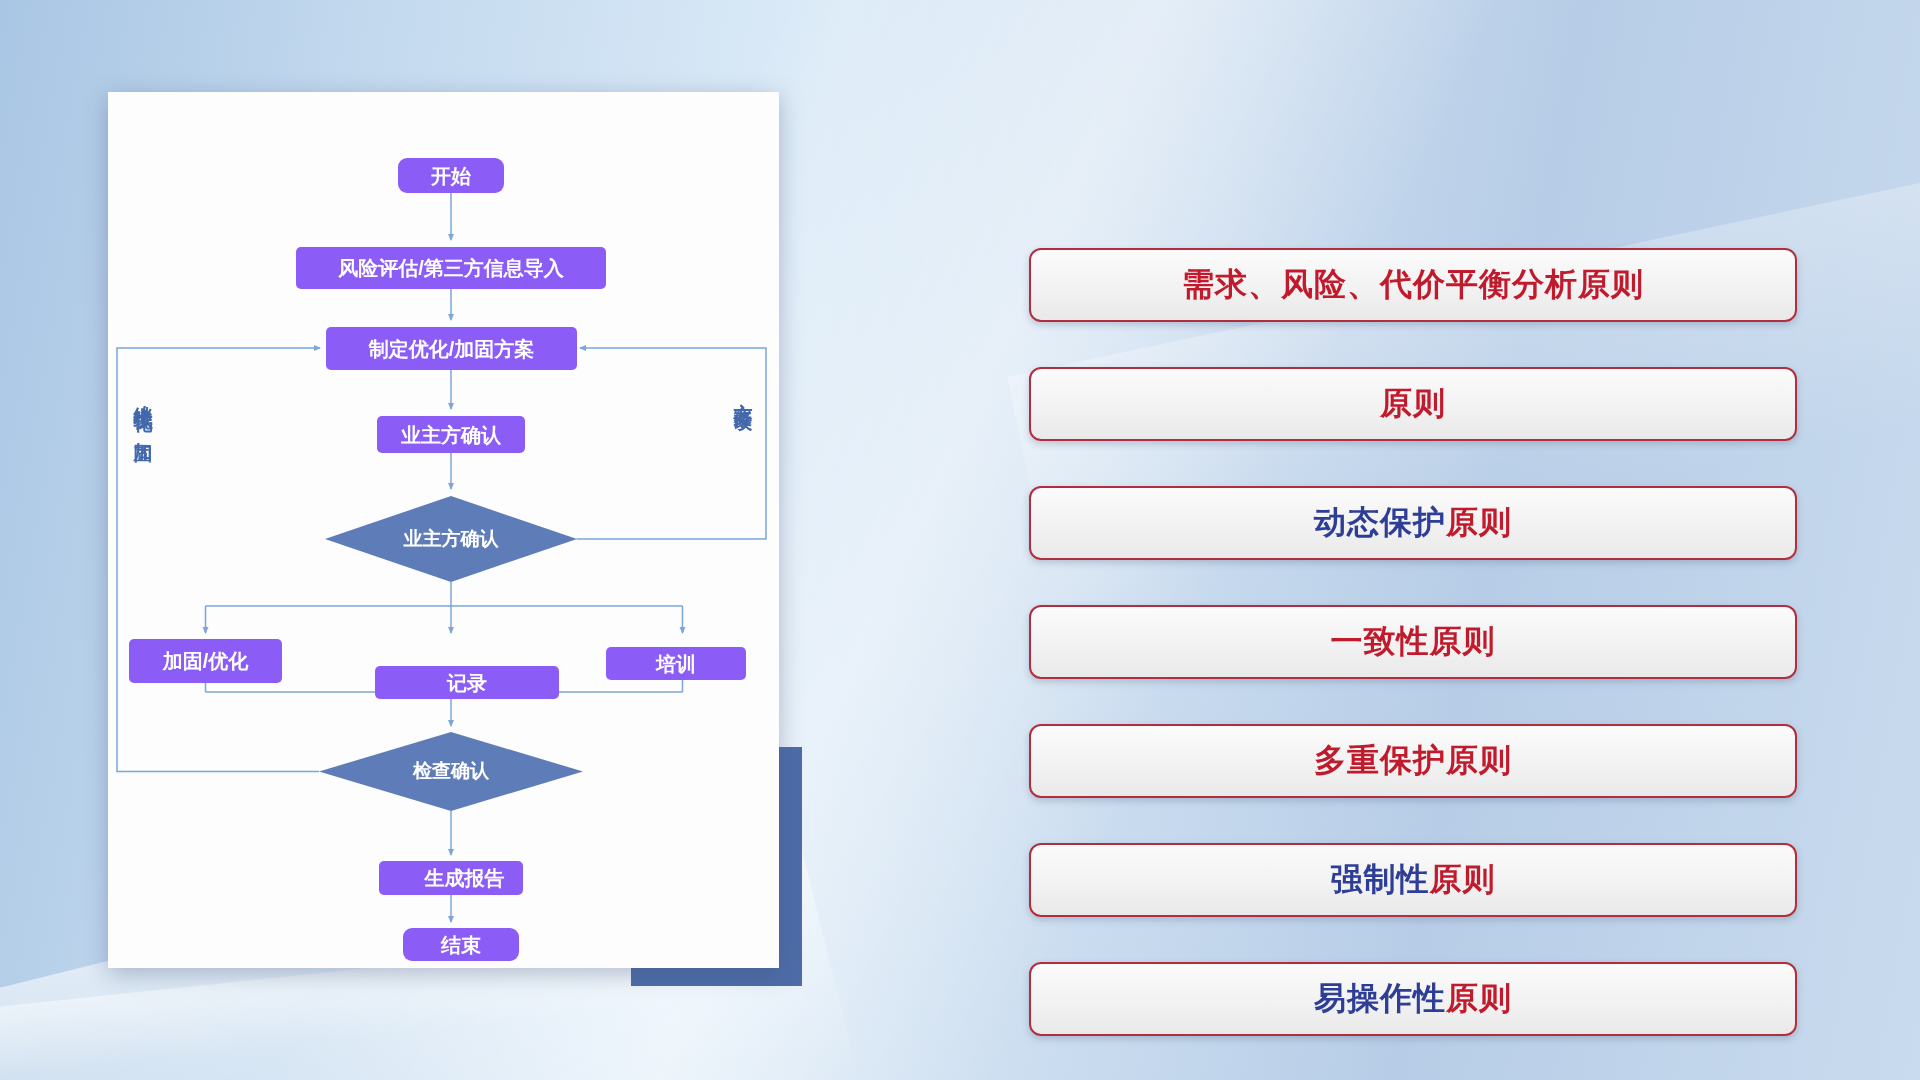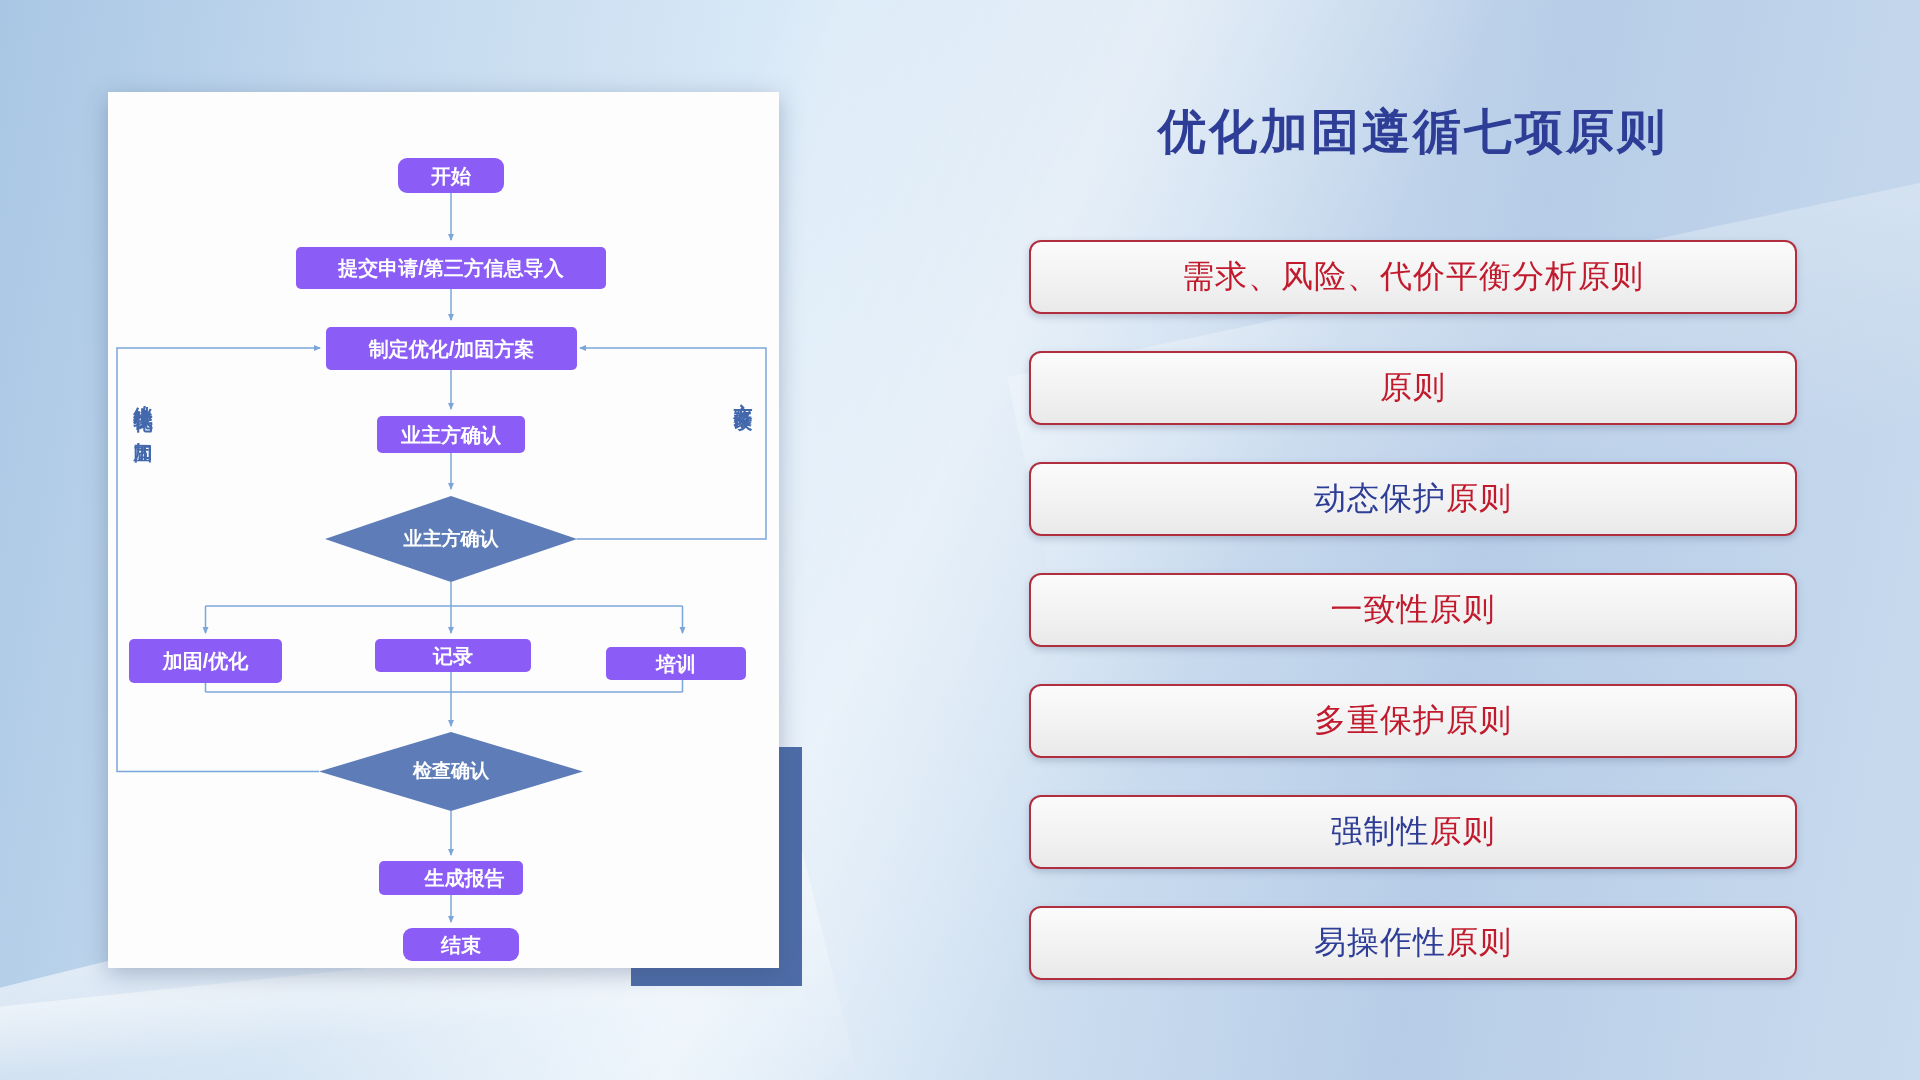--- a/index.html
+++ b/index.html
@@ -37,42 +37,42 @@
   .node.process  { border-radius:5px; }
   .node.diamond  { background:#5e7db8;
     clip-path:polygon(50% 0, 100% 50%, 50% 100%, 0 50%); font-size:19px; }
 
   .n-start   { left:290px; top:66px;  width:106px; height:35px; }
   .n-risk    { left:188px; top:155px; width:310px; height:42px; }
   .n-plan    { left:218px; top:235px; width:251px; height:43px; }
   .n-submit  { left:269px; top:324px; width:148px; height:37px; }
   .n-owner   { left:217px; top:404px; width:252px; height:86px; }
   .n-reinf   { left:21px;  top:547px; width:153px; height:44px; }
-  .n-record  { left:267px; top:547px; width:156px; height:33px; }
+  .n-record  { left:267px; top:574px; width:184px; height:33px; }
   .n-train   { left:498px; top:555px; width:140px; height:33px; }
   .n-check   { left:211px; top:640px; width:264px; height:79px; }
   .n-report  { left:271px; top:769px; width:144px; height:34px;padding-left:27px; }
   .n-end     { left:295px; top:836px; width:116px;  height:33px; }
 
   .side-label { position:absolute; color:#4368ac; font-weight:bold; font-size:19px;
     writing-mode:vertical-rl; text-orientation:upright; letter-spacing:3px; line-height:1; }
   .lbl-left  { left:26px;  top:298px; height:170px; }
   .lbl-right { left:626px; top:296px; height:120px; }
 
   
   .page-title { position:absolute; left:1029px; top:100px; width:768px;
     text-align:center; font-size:48px; font-weight:bold; color:#2e3d96;
     letter-spacing:3px; z-index:2; }
   .principles { position:absolute; left:1029px; top:240px; width:768px;
     display:flex; flex-direction:column; gap:37px; z-index:2; }
   .principle { height:74px; border:2px solid #b02e3e; border-radius:12px;
     background:linear-gradient(180deg,#fbfbfb 0%,#f1f1f2 60%,#e9e9ea 100%);
     display:flex; align-items:center; justify-content:center;
-    font-size:32px; font-weight:normal; letter-spacing:1px;
-    box-shadow:0 3px 7px rgba(80,95,125,.28); }
+    font-size:32px; font-weight:bold; letter-spacing:1px;
+    box-shadow:0 3px 7px rgba(80,95,125,.28);margin-top:8px; }
   .p-blue { color:#2e3d96; }
   .p-red  { color:#c11a2c; }
 </style>
 </head>
 <body>
 
 <div class="slide">
   <div class="streak s1"></div>
   <div class="streak s2"></div>
   <div class="streak s3"></div>
@@ -101,36 +101,35 @@
         <path d="M574.5 580 V600"></path>
         <path d="M97.5 600 H574.5"></path>
         <path d="M343 580 V634" marker-end="url(#arr)"></path>
         <path d="M211 679.5 H9 V256 H212" marker-end="url(#arr)"></path>
         <path d="M343 719 V763" marker-end="url(#arr)"></path>
         <path d="M343 803 V830" marker-end="url(#arr)"></path>
       </g>
     </svg>
 
     <div class="node terminal n-start">开始</div>
-    <div class="node process  n-risk">提交申请/第三方信息导入</div>
+    <div class="node process  n-risk">风险评估/第三方信息导入</div>
     <div class="node process  n-plan">制定优化/加固方案</div>
     <div class="node process  n-submit">业主方确认</div>
     <div class="node diamond  n-owner">业主方确认</div>
     <div class="node process  n-reinf">加固/优化</div>
     <div class="node process  n-record">记录</div>
     <div class="node process  n-train">培训</div>
     <div class="node diamond  n-check">检查确认</div>
     <div class="node process  n-report">生成报告</div>
     <div class="node terminal n-end">结束</div>
 
     <div class="side-label lbl-left">继续优化/加固</div>
     <div class="side-label lbl-right">方案修改</div>
   </div>
 
-  <h1 class="page-title">优化加固遵循七项原则</h1>
 
   <div class="principles">
     <div class="principle">
       <span class="p-blue"></span>
         <span class="p-red">需求、风险、代价平衡分析原则</span>
     </div>
     <div class="principle">
         <span class="p-red">原则</span>
     </div>
     <div class="principle">

